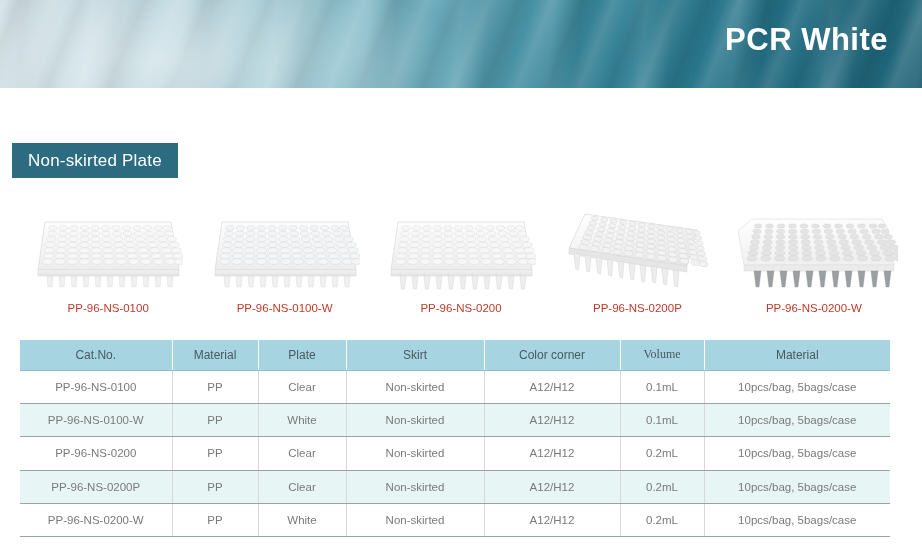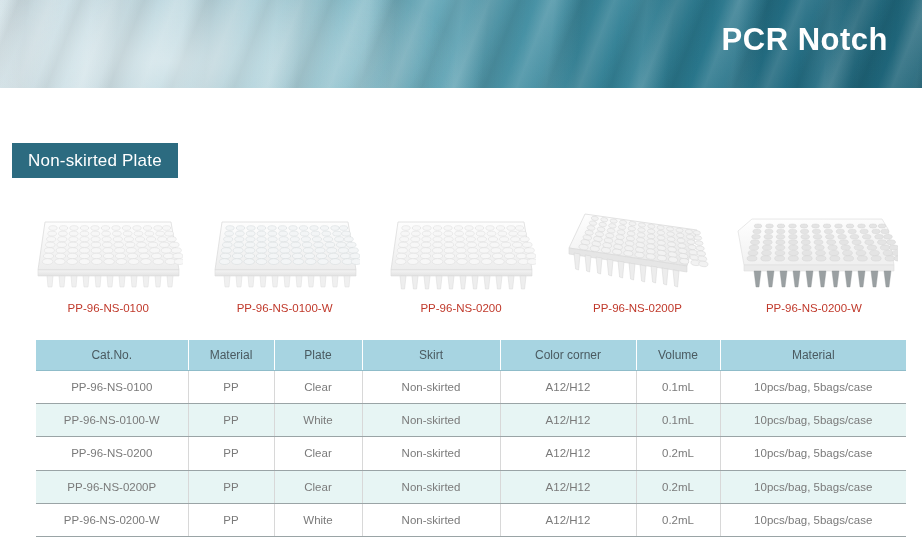--- a/index.html
+++ b/index.html
@@ -111,21 +111,21 @@
   .product-caption {
     margin-top: 4px;
     font-size: 11.5px;
     color: #c0392b;
     white-space: nowrap;
   }
 
   
   .spec-table {
     position: absolute;
-    left: 36px;
+    left: 20px;
     top: 340px;
     width: 870px;
     border-collapse: collapse;
     font-size: 11.5px;
     color: #6b6b6b;
   }
   .spec-table th {
     background: #a7d4e1;
     color: #4a5a60;
     font-weight: normal;
@@ -144,31 +144,31 @@
   }
   .spec-table td:last-child { border-right: none; }
   .spec-table tbody tr:nth-child(even) td { background: #e7f5f4; }
   .spec-table tbody tr:nth-child(odd) td { background: #ffffff; }
 
   .col-cat  { width: 152px; }
   .col-mat  { width: 86px; }
   .col-col  { width: 88px; }
   .col-skirt{ width: 138px; }
   .col-notch{ width: 136px; }
-  .col-vol  { width: 84px; }
+  .col-vol  { width: 84px; font-family: Liberation Serif, serif; }
   .col-pack { width: 186px; }
 </style>
 </head>
 <body>
 
 <div class="banner">
   <div class="waves"></div>
   <div class="waves2"></div>
   <div class="sheen"></div>
-  <div class="banner-title">PCR Notch</div>
+  <div class="banner-title">PCR White</div>
 </div>
 
 <div class="section-badge">
   <span>Non-skirted Plate</span>
 </div>
 
 <div class="products">
   <div class="product">
     <div class="plate-wrap">
       <svg class="plate-svg" width="150" height="88" viewBox="0 0 150 88">

